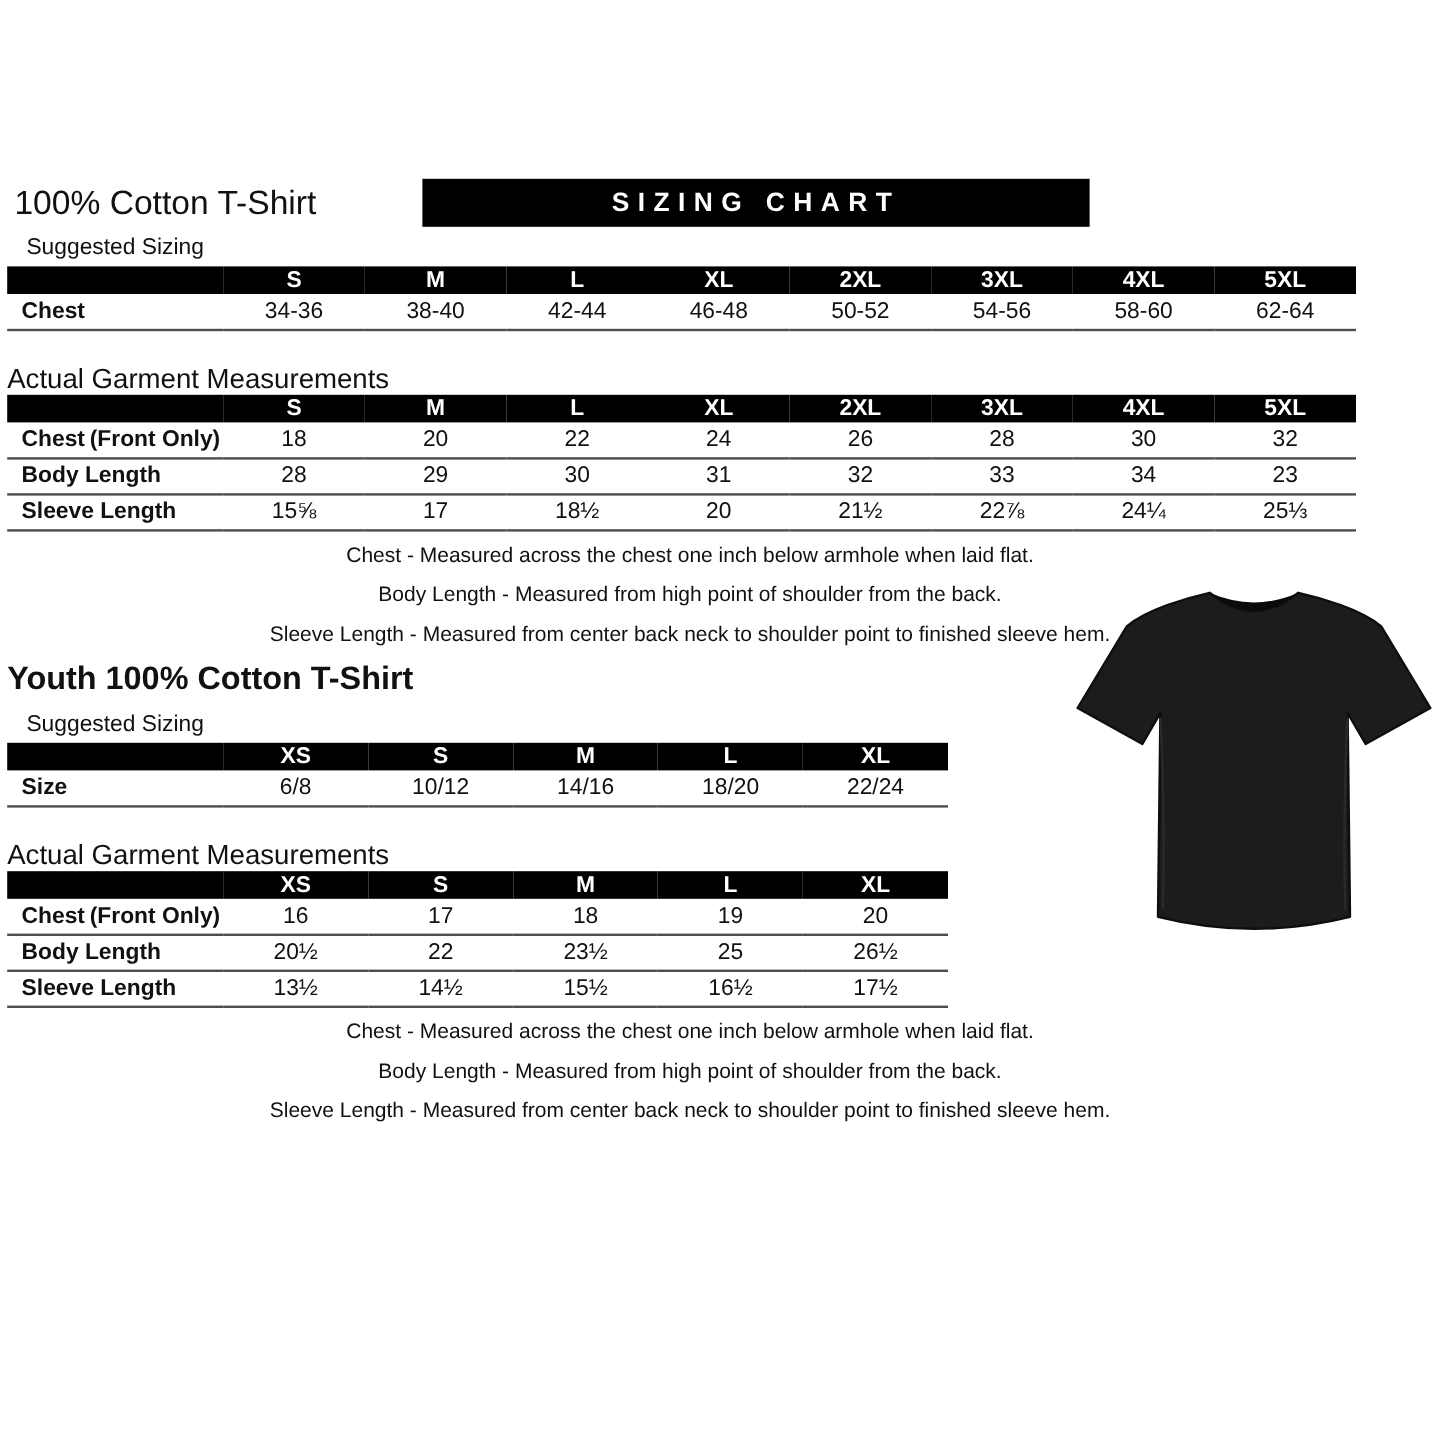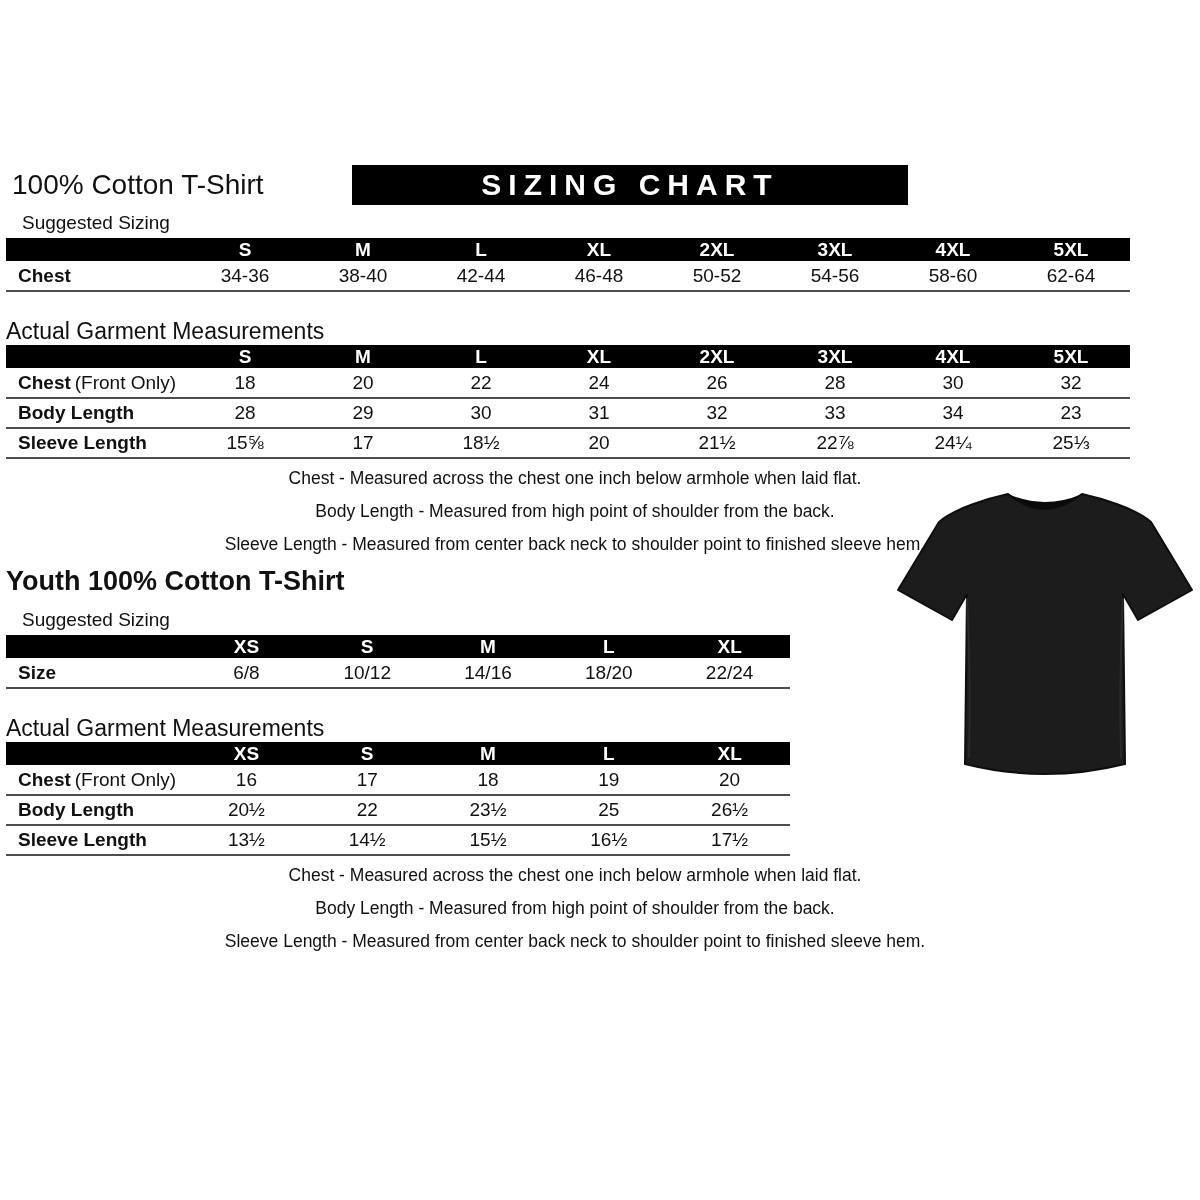--- a/index.html
+++ b/index.html
@@ -1,36 +1,36 @@
 <!DOCTYPE html>
 <html><head>
 <meta charset="utf-8">
 <style>
   * { margin:0; padding:0; box-sizing:border-box; }
   html,body { width:1200px; height:1200px; background:#ffffff; overflow:hidden; }
   body { font-family:"Liberation Sans", sans-serif; color:#111; position:relative; }
 
-  .content { position:absolute; left:6px; top:165px; width:1130px; }
+  .content { position:absolute; left:6px; top:149px; width:1130px; }
 
   .title-row { display:flex; align-items:stretch; height:40px; }
   .product-title { font-size:28px; font-weight:400; width:346px; padding-left:6px; line-height:40px; white-space:nowrap; }
   .chart-banner { background:#000; color:#fff; width:556px; text-align:center;
-                  font-weight:bold; font-size:30px; letter-spacing:7px; line-height:40px; }
+                  font-weight:bold; font-size:22px; letter-spacing:7px; line-height:40px; }
 
   .subhead { font-size:19px; margin:7px 0 4px 16px; }
   .actual-label { font-size:23px; margin:26px 0 0 0; }
 
   table { border-collapse:collapse; table-layout:fixed; }
   table.wide { width:1124px; }
   table.narrow { width:784px; }
   col.c-label { width:180px; }
   th { background:#000; color:#fff; font-weight:bold; font-size:19px; height:23px; text-align:center; padding:0; }
   td { font-size:19px; height:30px; text-align:center; font-weight:400; vertical-align:middle; }
   td.row-label { text-align:left; padding-left:12px; font-weight:bold; }
-  td.row-label .lbl-note { font-weight:400; margin-left:4px; }
+  td.row-label .lbl-note { font-weight:700; margin-left:4px; }
   tr.ruled td { border-bottom:2px solid #4d4d4d; }
 
   .notes { margin-top:8px; }
   .notes p { font-size:17.5px; line-height:22px; margin:0 0 11px 8px;text-align:center; }
 
   .youth-title { font-size:27px; font-weight:bold; margin-top:6px; padding-left:0; }
   .youth .subhead { margin-top:12px; }
 
   .tshirt-wrap { position:absolute; left:895px; top:478px; width:300px; height:340px; }
 </style>

